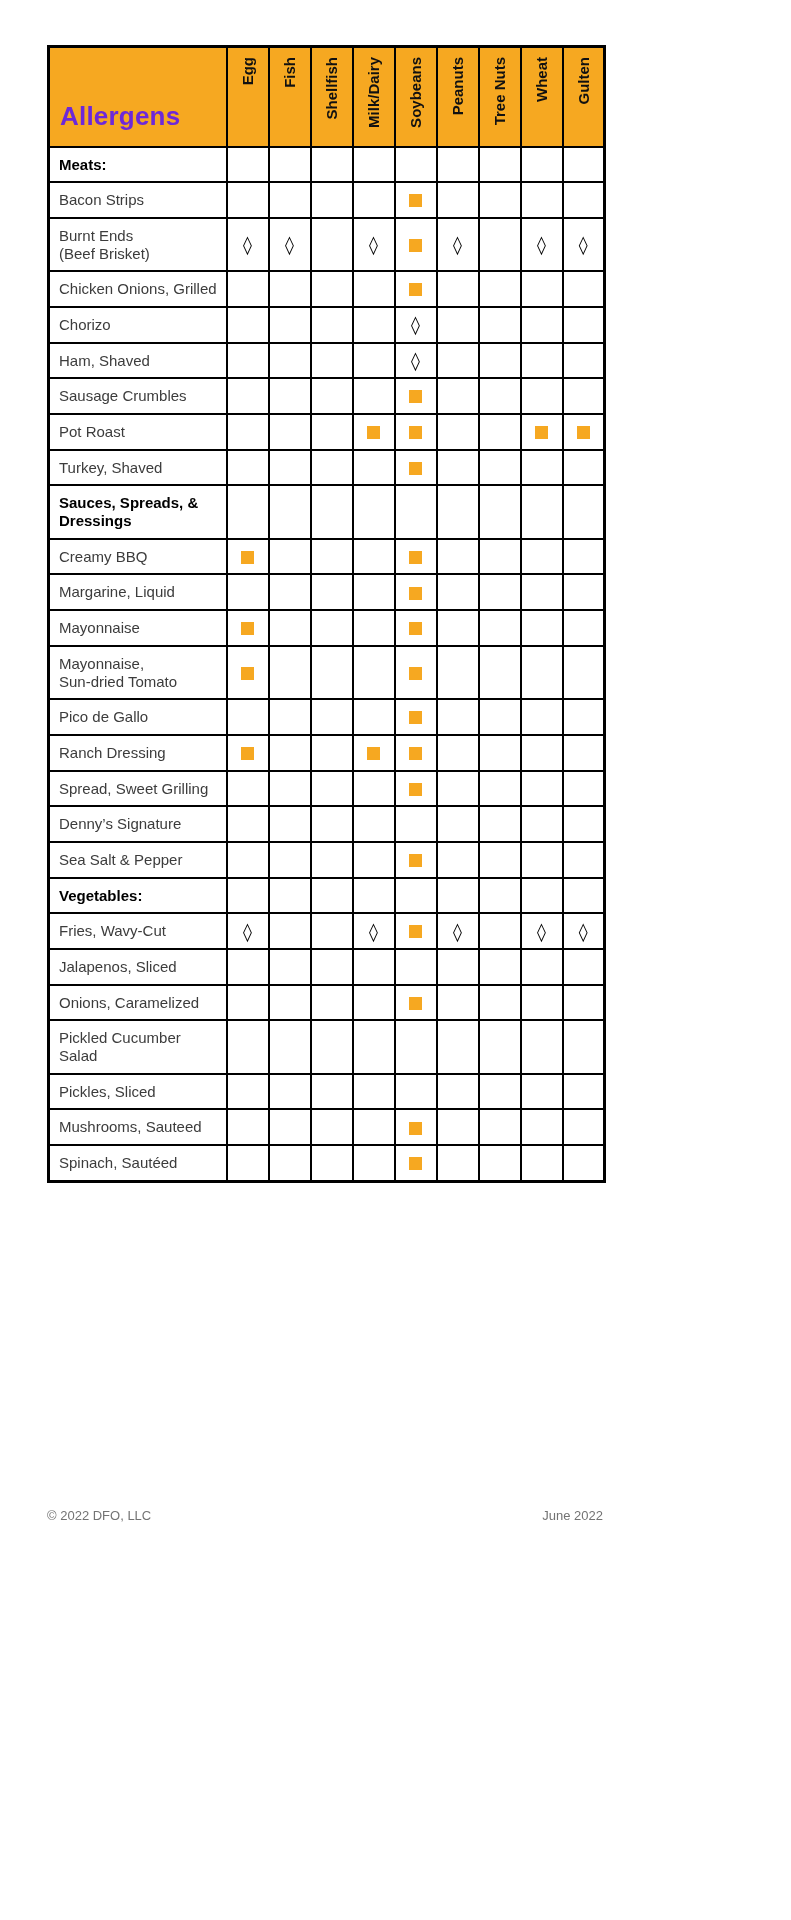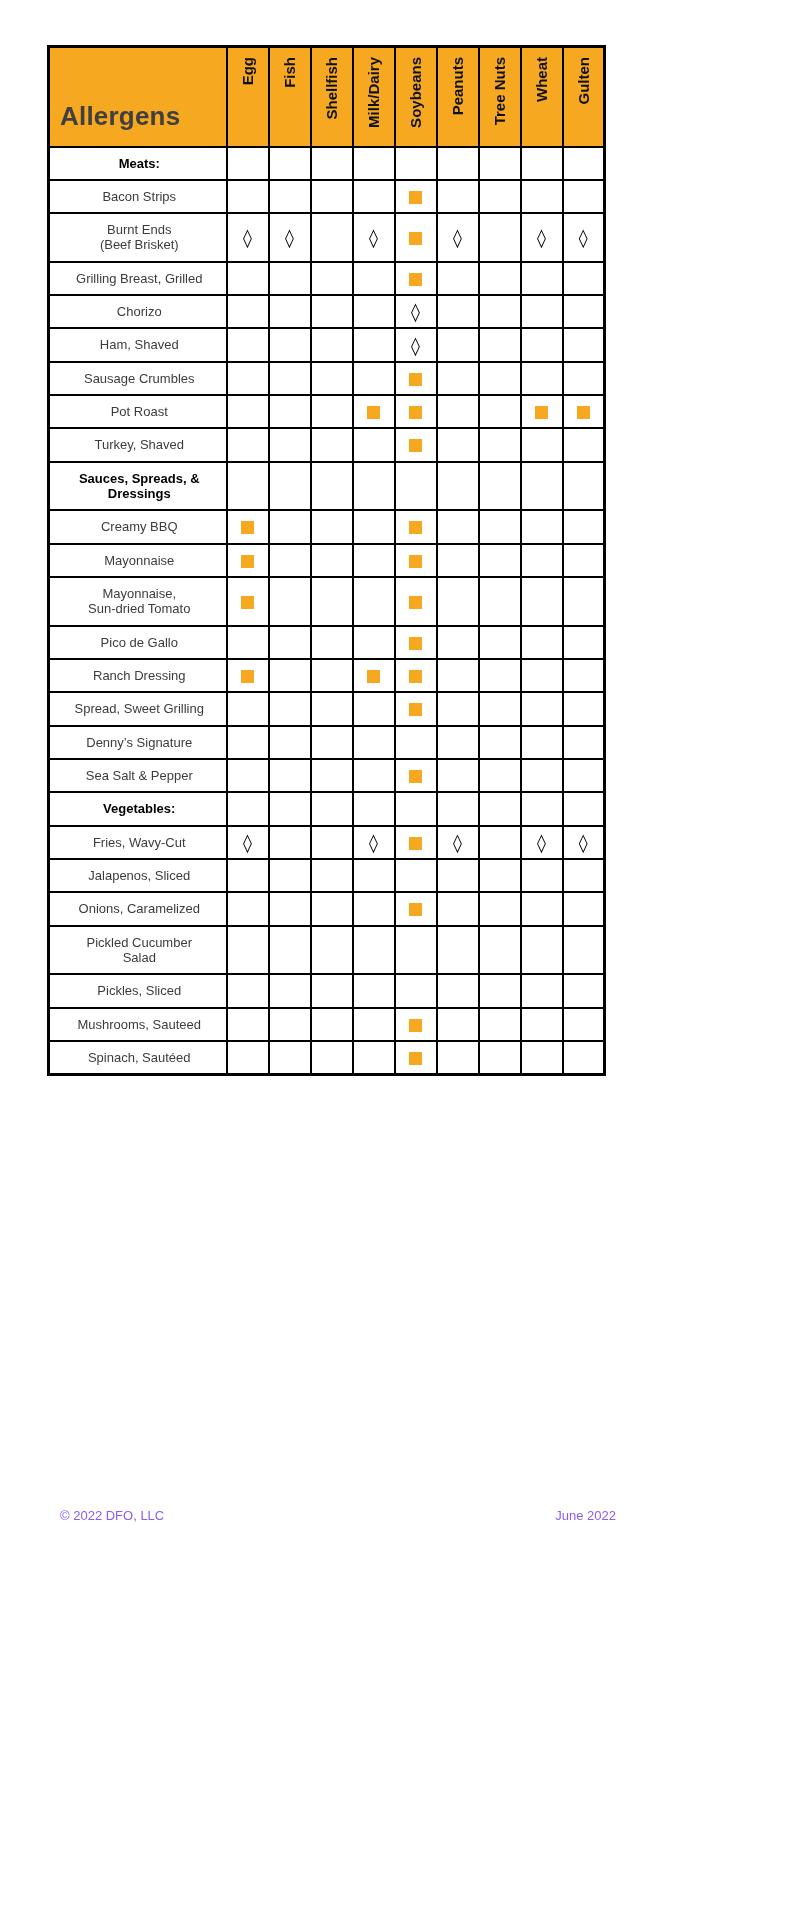--- a/index.html
+++ b/index.html
@@ -32,21 +32,21 @@
   th.corner {
     width: 178px;
     background: var(--accent, #F6A821);
     vertical-align: bottom;
     text-align: left;
     padding: 10px 8px 14px 10px;
   }
   .corner .title {
     font-size: 26px;
     font-weight: bold;
-    color: #404040;
+    color: #6d28d9;
     letter-spacing: 0.2px;
   }
   th.colh {
     width: 42px;
     height: 100px;
     background: var(--accent, #F6A821);
     vertical-align: top;
     text-align: center;
     padding-top: 9px;
   }
@@ -56,24 +56,24 @@
     transform: rotate(180deg);
     font-weight: bold;
     font-size: 15px;
     color: #111111;
     line-height: 1;
     white-space: nowrap;
   }
   td.label {
     width: 178px;
     padding: 8px 6px 8px 9px;
-    font-size: 13px;
+    font-size: 15px;
     line-height: 1.18;
     color: #3c3c3c;
-    text-align: center;
+    text-align: left;
     white-space: pre-line;
     vertical-align: middle;
   }
   td.label.section {
     font-weight: bold;
     color: #000000;
   }
   td.mark {
     width: 42px;
     text-align: center;
@@ -90,27 +90,27 @@
     display: inline-block;
     font-size: 18px;
     font-weight: normal;
     color: #000000;
     line-height: 1;
     vertical-align: middle;
     font-family: "DejaVu Sans", sans-serif;
   }
   .footer {
     position: absolute;
-    left: 60px;
+    left: 47px;
     top: 1508px;
     width: 556px;
     display: flex;
     justify-content: space-between;
     font-size: 13px;
-    color: #8b5cf6;
+    color: #737373;
   }
 </style>
 </head>
 <body>
 
 <div class="page">
 
   <table class="allergen-table">
     <thead>
         <tr>
@@ -160,21 +160,21 @@
           <td class="mark"><span class="di">◊</span></td>
           <td class="mark"></td>
           <td class="mark"><span class="di">◊</span></td>
           <td class="mark"><span class="sq"></span></td>
           <td class="mark"><span class="di">◊</span></td>
           <td class="mark"></td>
           <td class="mark"><span class="di">◊</span></td>
           <td class="mark"><span class="di">◊</span></td>
         </tr>
         <tr>
-          <td class="label">Grilling Breast, Grilled</td>
+          <td class="label">Chicken Onions, Grilled</td>
           <td class="mark"></td>
           <td class="mark"></td>
           <td class="mark"></td>
           <td class="mark"></td>
           <td class="mark"><span class="sq"></span></td>
           <td class="mark"></td>
           <td class="mark"></td>
           <td class="mark"></td>
           <td class="mark"></td>
         </tr>
@@ -247,20 +247,32 @@
           <td class="mark"></td>
           <td class="mark"></td>
           <td class="mark"></td>
           <td class="mark"></td>
           <td class="mark"></td>
           <td class="mark"></td>
         </tr>
         <tr>
           <td class="label">Creamy BBQ</td>
           <td class="mark"><span class="sq"></span></td>
+          <td class="mark"></td>
+          <td class="mark"></td>
+          <td class="mark"></td>
+          <td class="mark"><span class="sq"></span></td>
+          <td class="mark"></td>
+          <td class="mark"></td>
+          <td class="mark"></td>
+          <td class="mark"></td>
+        </tr>
+        <tr>
+          <td class="label">Margarine, Liquid</td>
+          <td class="mark"></td>
           <td class="mark"></td>
           <td class="mark"></td>
           <td class="mark"></td>
           <td class="mark"><span class="sq"></span></td>
           <td class="mark"></td>
           <td class="mark"></td>
           <td class="mark"></td>
           <td class="mark"></td>
         </tr>
         <tr>

